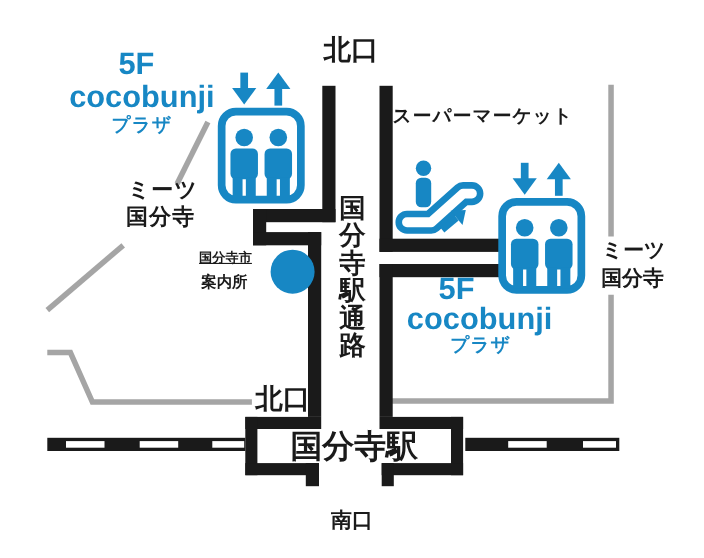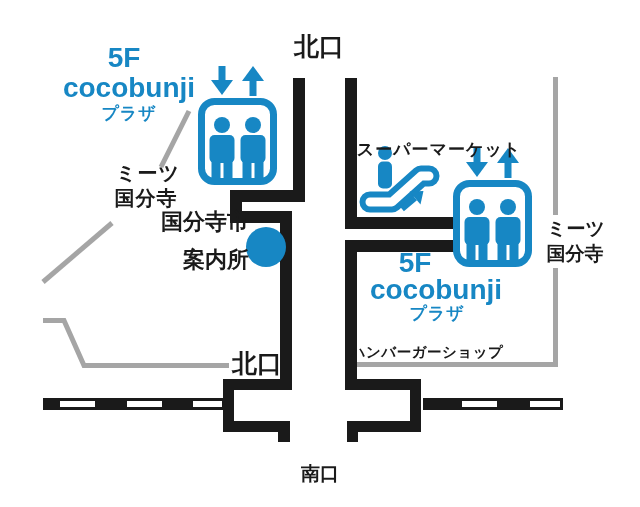--- a/index.html
+++ b/index.html
@@ -122,33 +122,34 @@
 
   <div class="lbl" style="left:319px;top:34px;font-size:25px;">北口</div>
 
   <div class="lbl blue-txt" style="left:124px;top:44px;font-size:28px;">5F</div>
   <div class="lbl blue-txt" style="left:129px;top:74px;font-size:28px;">cocobunji</div>
   <div class="lbl blue-txt" style="left:129px;top:105px;font-size:17px;letter-spacing:1px;">プラザ</div>
 
   <div class="lbl" style="left:148px;top:163px;font-size:20px;letter-spacing:1px;">ミーツ</div>
   <div class="lbl" style="left:146px;top:188px;font-size:20px;letter-spacing:1px;">国分寺</div>
 
-  <div class="lbl" style="left:205px;top:211px;font-size:22px;">国分寺市</div>
-  <div class="lbl" style="left:216px;top:249px;font-size:22px;">案内所</div>
+  <div class="lbl" style="left:205px;top:228px;font-size:12px;text-decoration:underline;">国分寺市</div>
+  <div class="lbl" style="left:204px;top:249px;font-size:14px;">案内所</div>
 
+  <div class="vtext" style="left:307px;top:177px;">国分寺駅通路</div>
 
-  <div class="lbl" style="left:439px;top:97px;font-size:17px;letter-spacing:1px;margin-top:44px;">スーパーマーケット</div>
+  <div class="lbl" style="left:439px;top:97px;font-size:17px;letter-spacing:1px;">スーパーマーケット</div>
 
   <div class="lbl" style="left:576px;top:219px;font-size:19px;">ミーツ</div>
   <div class="lbl" style="left:575px;top:244px;font-size:19px;">国分寺</div>
 
   <div class="lbl blue-txt" style="left:415px;top:249px;font-size:28px;">5F</div>
   <div class="lbl blue-txt" style="left:436px;top:276px;font-size:28px;">cocobunji</div>
   <div class="lbl blue-txt" style="left:437px;top:305px;font-size:17px;letter-spacing:1px;">プラザ</div>
 
-  <div class="lbl" style="left:427px;top:345px;font-size:14.5px;letter-spacing:0.5px;">ハンバーガーショップ</div>
 
   <div class="lbl" style="left:257px;top:351px;font-size:25px;">北口</div>
 
+  <div class="lbl" style="left:322px;top:392px;font-size:29px;">国分寺駅</div>
 
   <div class="lbl" style="left:320px;top:464px;font-size:19px;">南口</div>
 
 </div>
 
 </body></html>

